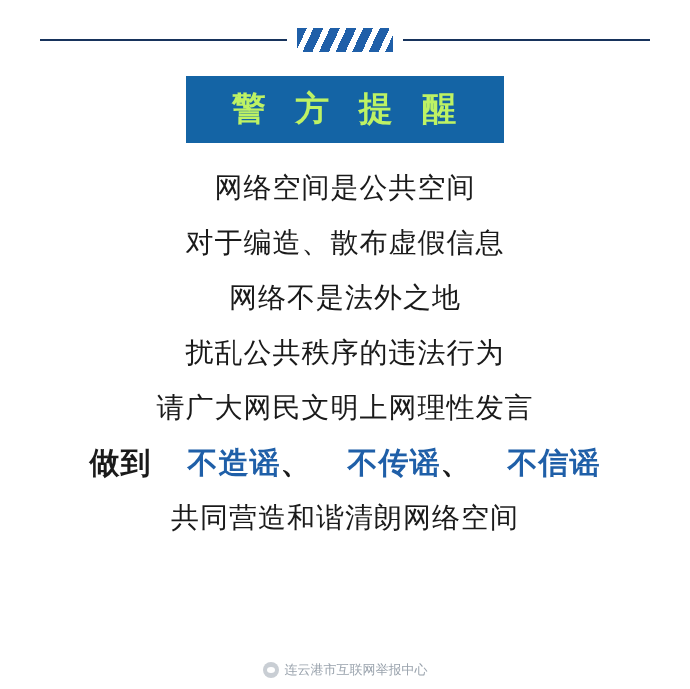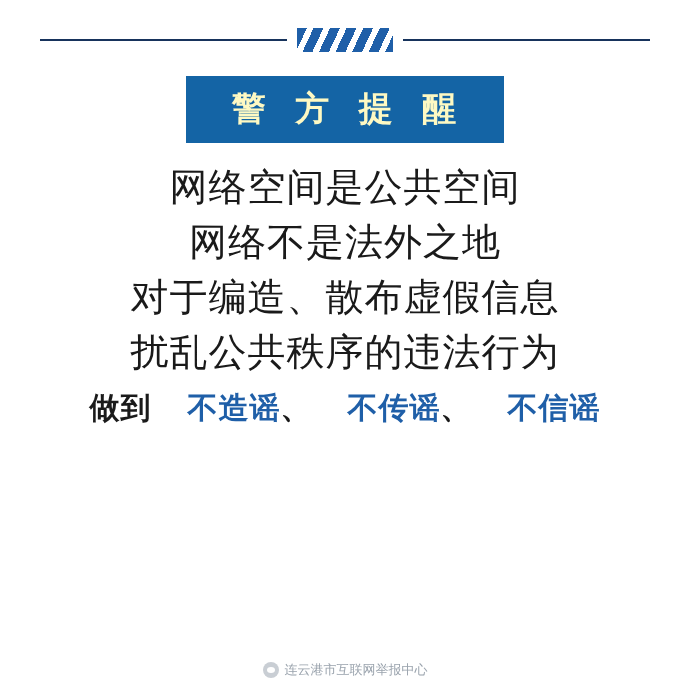--- a/index.html
+++ b/index.html
@@ -56,39 +56,39 @@
   .banner-wrap {
     position: absolute;
     top: 76px;
     left: 0;
     width: 690px;
     display: flex;
     justify-content: center;
   }
   .banner {
     background: #1464a5;
-    color: #fef9c3;
+    color: #bef264;
     font-size: 34px;
     font-weight: bold;
     letter-spacing: 10px;
     padding: 14px 38px 16px 46px;
     line-height: 1.1;
     font-family: "Liberation Sans", sans-serif;
   }
 
   
   .lines {
     position: absolute;
     top: 160px;
     left: 0;
     width: 690px;
     text-align: center;
   }
   .line {
-    font-size: 38px;
+    font-size: 28px;
     color: #1a1a1a;
     letter-spacing: 1px;
     line-height: 55px;
     height: 55px;
     white-space: nowrap;
     font-family: "Liberation Sans", sans-serif;
   }
   .line.bold-line {
     font-weight: bold;
     font-size: 30px;
@@ -147,28 +147,30 @@
     <div class="hatch"></div>
     <div class="rule right"></div>
   </div>
 
   <div class="banner-wrap">
     <div class="banner">警 方 提 醒</div>
   </div>
 
   <div class="lines">
     <div class="line">网络空间是公共空间</div>
+    <div class="line">对于编造、散布虚假信息</div>
     <div class="line">网络不是法外之地</div>
-    <div class="line">对于编造、散布虚假信息</div>
     <div class="line">扰乱公共秩序的违法行为</div>
+    <div class="line">请广大网民文明上网理性发言</div>
 
     <div class="line bold-line">
       <span>做到</span><span class="hl">不造谣</span><span class="sep">、</span><span class="hl">不传谣</span><span class="sep">、</span><span class="hl">不信谣</span>
     </div>
 
+    <div class="line">共同营造和谐清朗网络空间</div>
   </div>
 
   <div class="footer">
     <span class="weibo-icon"></span>
     <span>连云港市互联网举报中心</span>
   </div>
 
 </div>
 
 </body></html>

